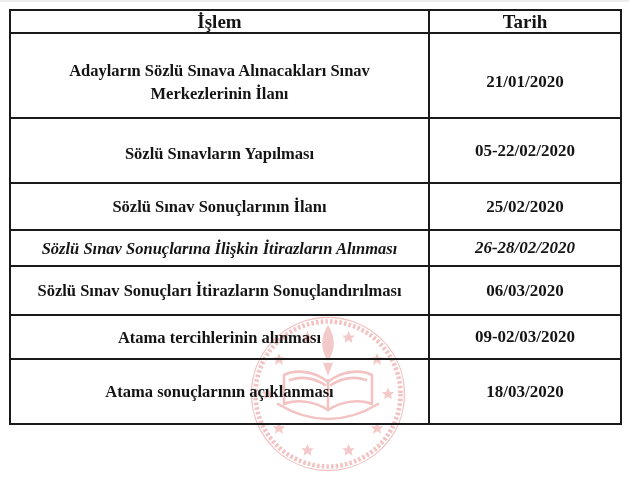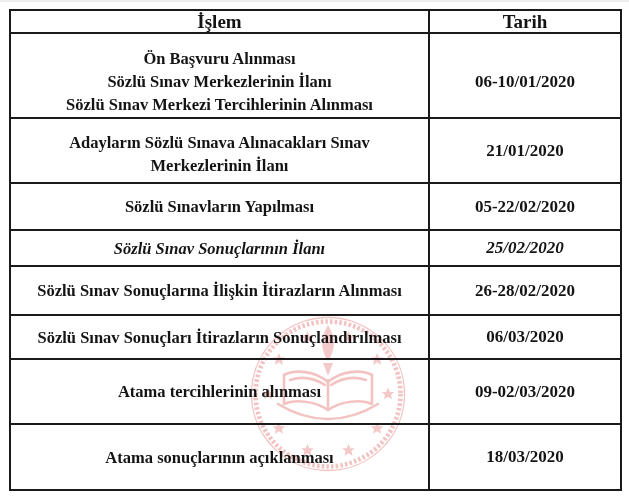--- a/index.html
+++ b/index.html
@@ -119,28 +119,20 @@
     </colgroup>
     <thead>
       <tr>
         <th>İşlem</th>
         <th>Tarih</th>
       </tr>
     </thead>
     <tbody>
         <tr>
           <td class="islem-cell">
-            <div class="islem-line">Ön Başvuru Alınması</div>
-            <div class="islem-line">Sözlü Sınav Merkezlerinin İlanı</div>
-            <div class="islem-line">Sözlü Sınav Merkezi Tercihlerinin Alınması</div>
-          </td>
-          <td class="tarih-cell">06-10/01/2020</td>
-        </tr>
-        <tr>
-          <td class="islem-cell">
             <div class="islem-line">Adayların Sözlü Sınava Alınacakları Sınav</div>
             <div class="islem-line">Merkezlerinin İlanı</div>
           </td>
           <td class="tarih-cell">21/01/2020</td>
         </tr>
         <tr>
           <td class="islem-cell">
             <div class="islem-line">Sözlü Sınavların Yapılması</div>
           </td>
           <td class="tarih-cell">05-22/02/2020</td>

